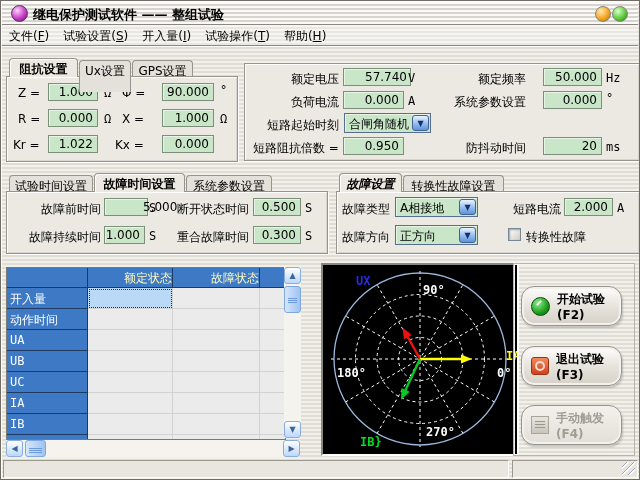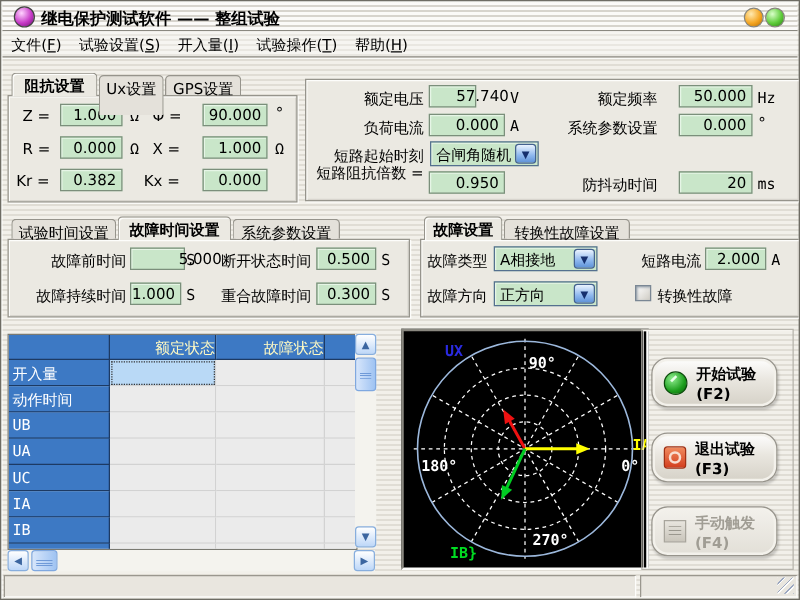--- a/index.html
+++ b/index.html
@@ -112,43 +112,43 @@
   <div class="lbl" style="left:121px;top:85px;">Φ =</div>
   <div class="fld" style="left:161px;top:82px;width:52px;">90.000</div>
   <div class="unit" style="left:219px;top:82px;">°</div>
   <div class="lbl" style="left:17px;top:111px;">R =</div>
   <div class="fld" style="left:47px;top:108px;width:50px;">0.000</div>
   <div class="unit" style="left:103px;top:111px;">Ω</div>
   <div class="lbl" style="left:121px;top:111px;">X =</div>
   <div class="fld" style="left:161px;top:108px;width:52px;">1.000</div>
   <div class="unit" style="left:219px;top:111px;">Ω</div>
   <div class="lbl" style="left:12px;top:137px;">Kr =</div>
-  <div class="fld" style="left:47px;top:134px;width:50px;">0.382</div>
+  <div class="fld" style="left:47px;top:134px;width:50px;">1.022</div>
   <div class="lbl" style="left:114px;top:137px;">Kx =</div>
   <div class="fld" style="left:161px;top:134px;width:52px;">0.000</div>
 
   <div class="gb" style="left:243px;top:62px;width:394px;height:96px;"></div>
   <div class="lbl" style="left:290px;top:70px;">额定电压</div>
-  <div class="fld" style="left:342px;top:67px;width:38px;padding-left:21px;">57.740</div>
+  <div class="fld" style="left:342px;top:67px;width:68px;padding-left:21px;">57.740</div>
   <div class="unit" style="left:407px;top:70px;">V</div>
   <div class="lbl" style="left:477px;top:70px;">额定频率</div>
   <div class="fld" style="left:542px;top:67px;width:59px;">50.000</div>
   <div class="unit" style="left:605px;top:70px;">Hz</div>
   <div class="lbl" style="left:290px;top:93px;text-align:right;">负荷电流</div>
   <div class="fld" style="left:342px;top:90px;width:61px;">0.000</div>
   <div class="unit" style="left:407px;top:93px;">A</div>
   <div class="lbl" style="left:453px;top:93px;">系统参数设置</div>
   <div class="fld" style="left:542px;top:90px;width:59px;">0.000</div>
   <div class="unit" style="left:605px;top:90px;">°</div>
   <div class="lbl" style="left:266px;top:116px;">短路起始时刻</div>
   <div class="dd" style="left:343px;top:112px;width:87px;">
     <span class="dd-txt">合闸角随机</span>
     <span class="dd-btn">▼</span>
   </div>
-  <div class="lbl" style="left:252px;top:129px;">短路阻抗倍数 =</div>
+  <div class="lbl" style="left:252px;top:139px;">短路阻抗倍数 =</div>
   <div class="fld" style="left:342px;top:136px;width:61px;">0.950</div>
   <div class="lbl" style="left:465px;top:139px;">防抖动时间</div>
   <div class="fld" style="left:542px;top:136px;width:59px;">20</div>
   <div class="unit" style="left:605px;top:139px;">ms</div>
 
   <div class="tab" style="left:8px;top:174px;width:84px;height:16px;">试验时间设置</div>
   <div class="tab active" style="left:93px;top:172px;width:91px;height:19px;">故障时间设置</div>
   <div class="tab" style="left:185px;top:174px;width:86px;height:16px;">系统参数设置</div>
   <div class="gb" style="left:5px;top:190px;width:320px;height:61px;"></div>
   <div class="lbl" style="left:40px;top:200px;">故障前时间</div>
@@ -157,21 +157,21 @@
   <div class="lbl" style="left:176px;top:200px;">断开状态时间</div>
   <div class="fld" style="left:252px;top:197px;width:48px;">0.500</div>
   <div class="unit" style="left:304px;top:200px;">S</div>
   <div class="lbl" style="left:28px;top:228px;">故障持续时间</div>
   <div class="fld" style="left:103px;top:225px;width:41px;">1.000</div>
   <div class="unit" style="left:148px;top:228px;">S</div>
   <div class="lbl" style="left:176px;top:228px;">重合故障时间</div>
   <div class="fld" style="left:252px;top:225px;width:48px;">0.300</div>
   <div class="unit" style="left:304px;top:228px;">S</div>
 
-  <div class="tab active" style="left:338px;top:172px;width:63px;height:19px;">故障设置</div>
+  <div class="tab active" style="left:338px;top:172px;width:63px;height:19px;font-style:italic;">故障设置</div>
   <div class="tab" style="left:402px;top:174px;width:101px;height:16px;">转换性故障设置</div>
   <div class="gb" style="left:335px;top:190px;width:302px;height:61px;"></div>
   <div class="lbl" style="left:341px;top:200px;">故障类型</div>
   <div class="dd" style="left:394px;top:196px;width:83px;">
     <span class="dd-txt">A相接地</span>
     <span class="dd-btn">▼</span>
   </div>
   <div class="lbl" style="left:512px;top:200px;">短路电流</div>
   <div class="fld" style="left:563px;top:197px;width:49px;">2.000</div>
   <div class="unit" style="left:616px;top:200px;">A</div>
@@ -196,27 +196,27 @@
         <div class="tcell dcell c2"></div>
         <div class="tcell dcell c3"></div>
       </div>
       <div class="trow">
         <div class="tcell rhead c0">动作时间</div>
         <div class="tcell dcell c1"></div>
         <div class="tcell dcell c2"></div>
         <div class="tcell dcell c3"></div>
       </div>
       <div class="trow">
+        <div class="tcell rhead c0">UA</div>
+        <div class="tcell dcell c1"></div>
+        <div class="tcell dcell c2"></div>
+        <div class="tcell dcell c3"></div>
+      </div>
+      <div class="trow">
         <div class="tcell rhead c0">UB</div>
-        <div class="tcell dcell c1"></div>
-        <div class="tcell dcell c2"></div>
-        <div class="tcell dcell c3"></div>
-      </div>
-      <div class="trow">
-        <div class="tcell rhead c0">UA</div>
         <div class="tcell dcell c1"></div>
         <div class="tcell dcell c2"></div>
         <div class="tcell dcell c3"></div>
       </div>
       <div class="trow">
         <div class="tcell rhead c0">UC</div>
         <div class="tcell dcell c1"></div>
         <div class="tcell dcell c2"></div>
         <div class="tcell dcell c3"></div>
       </div>

